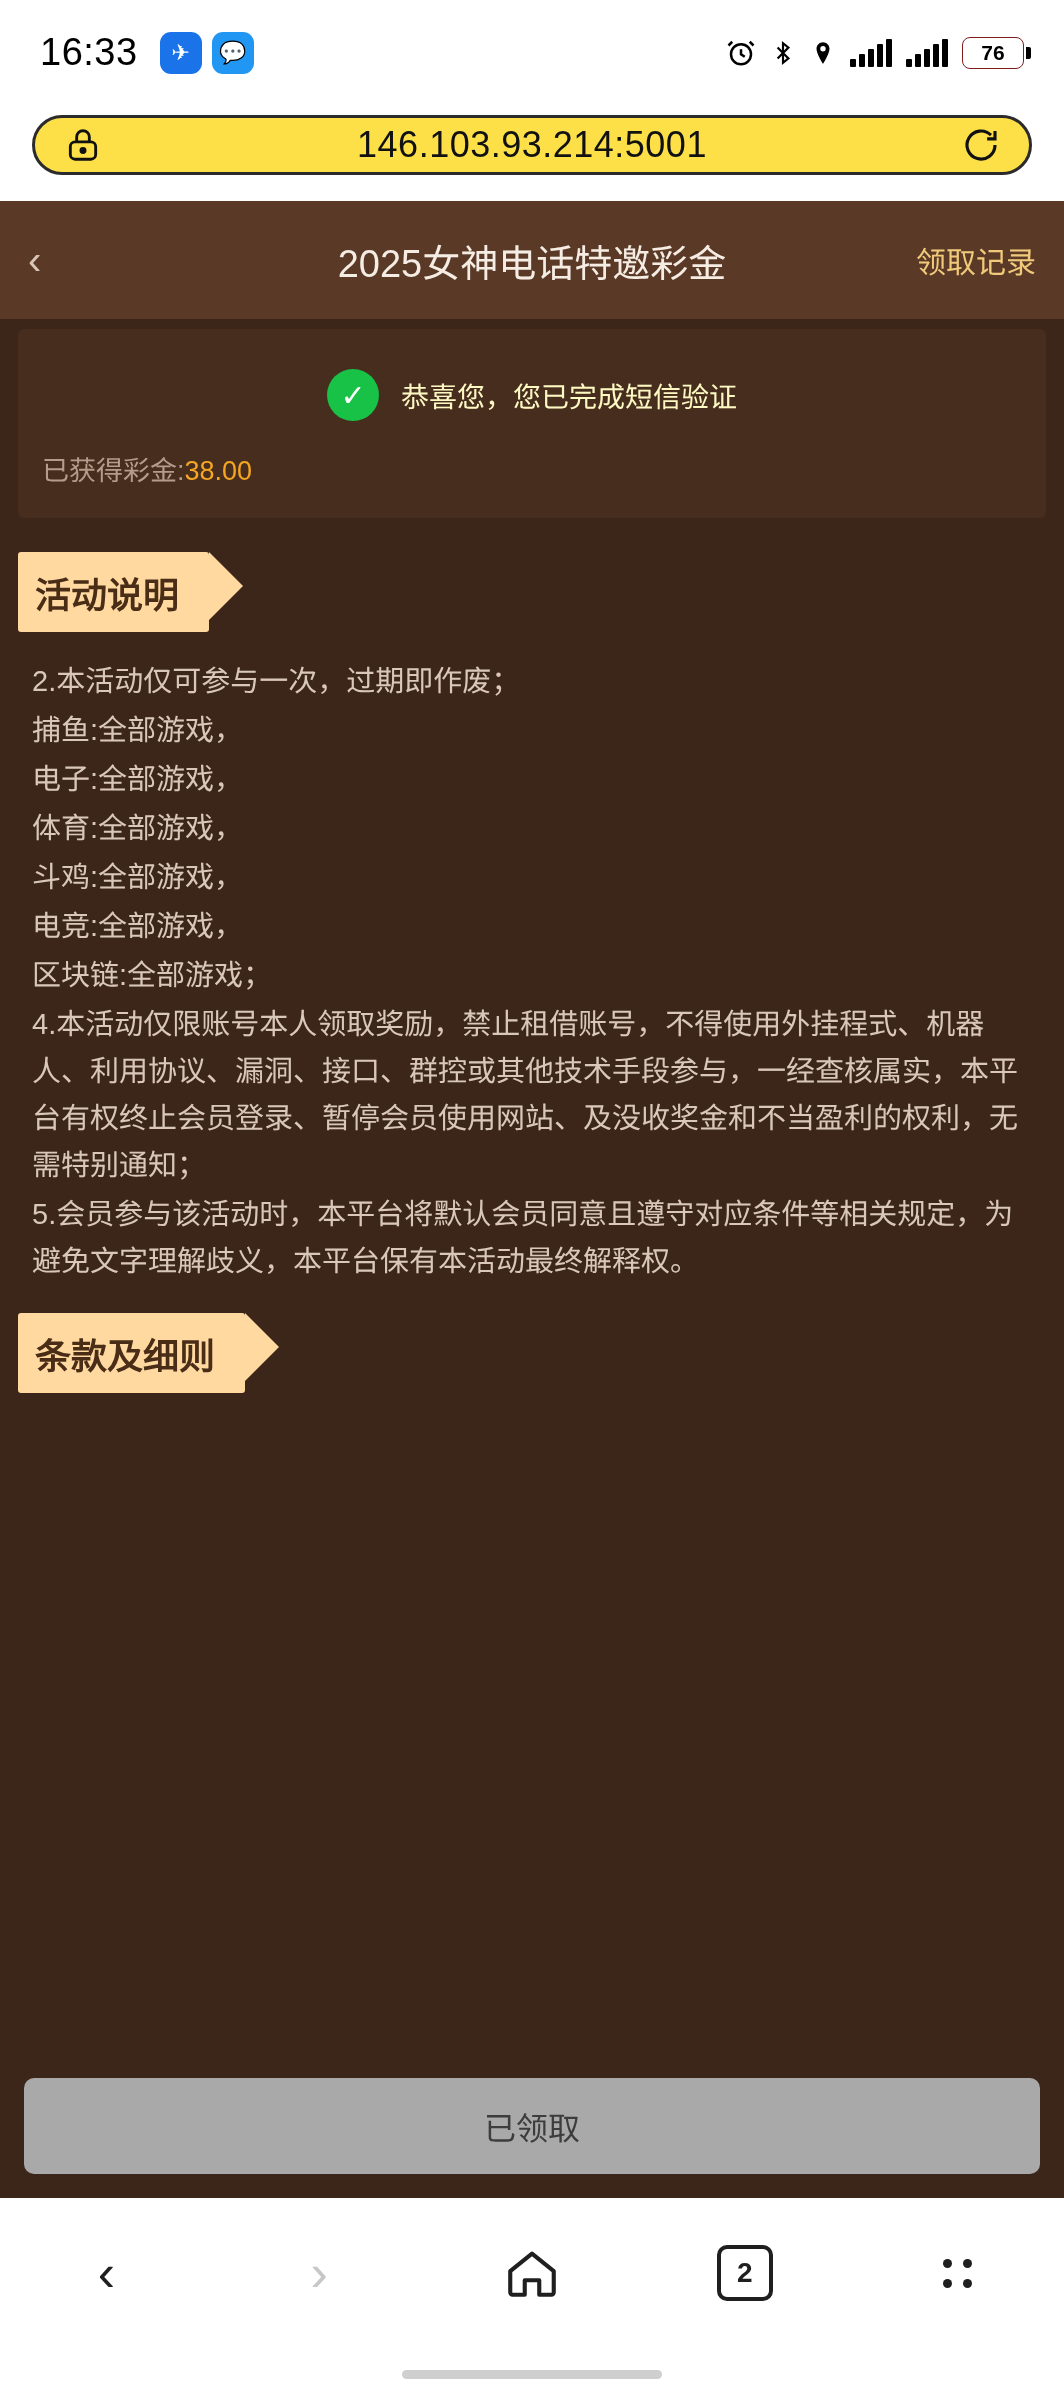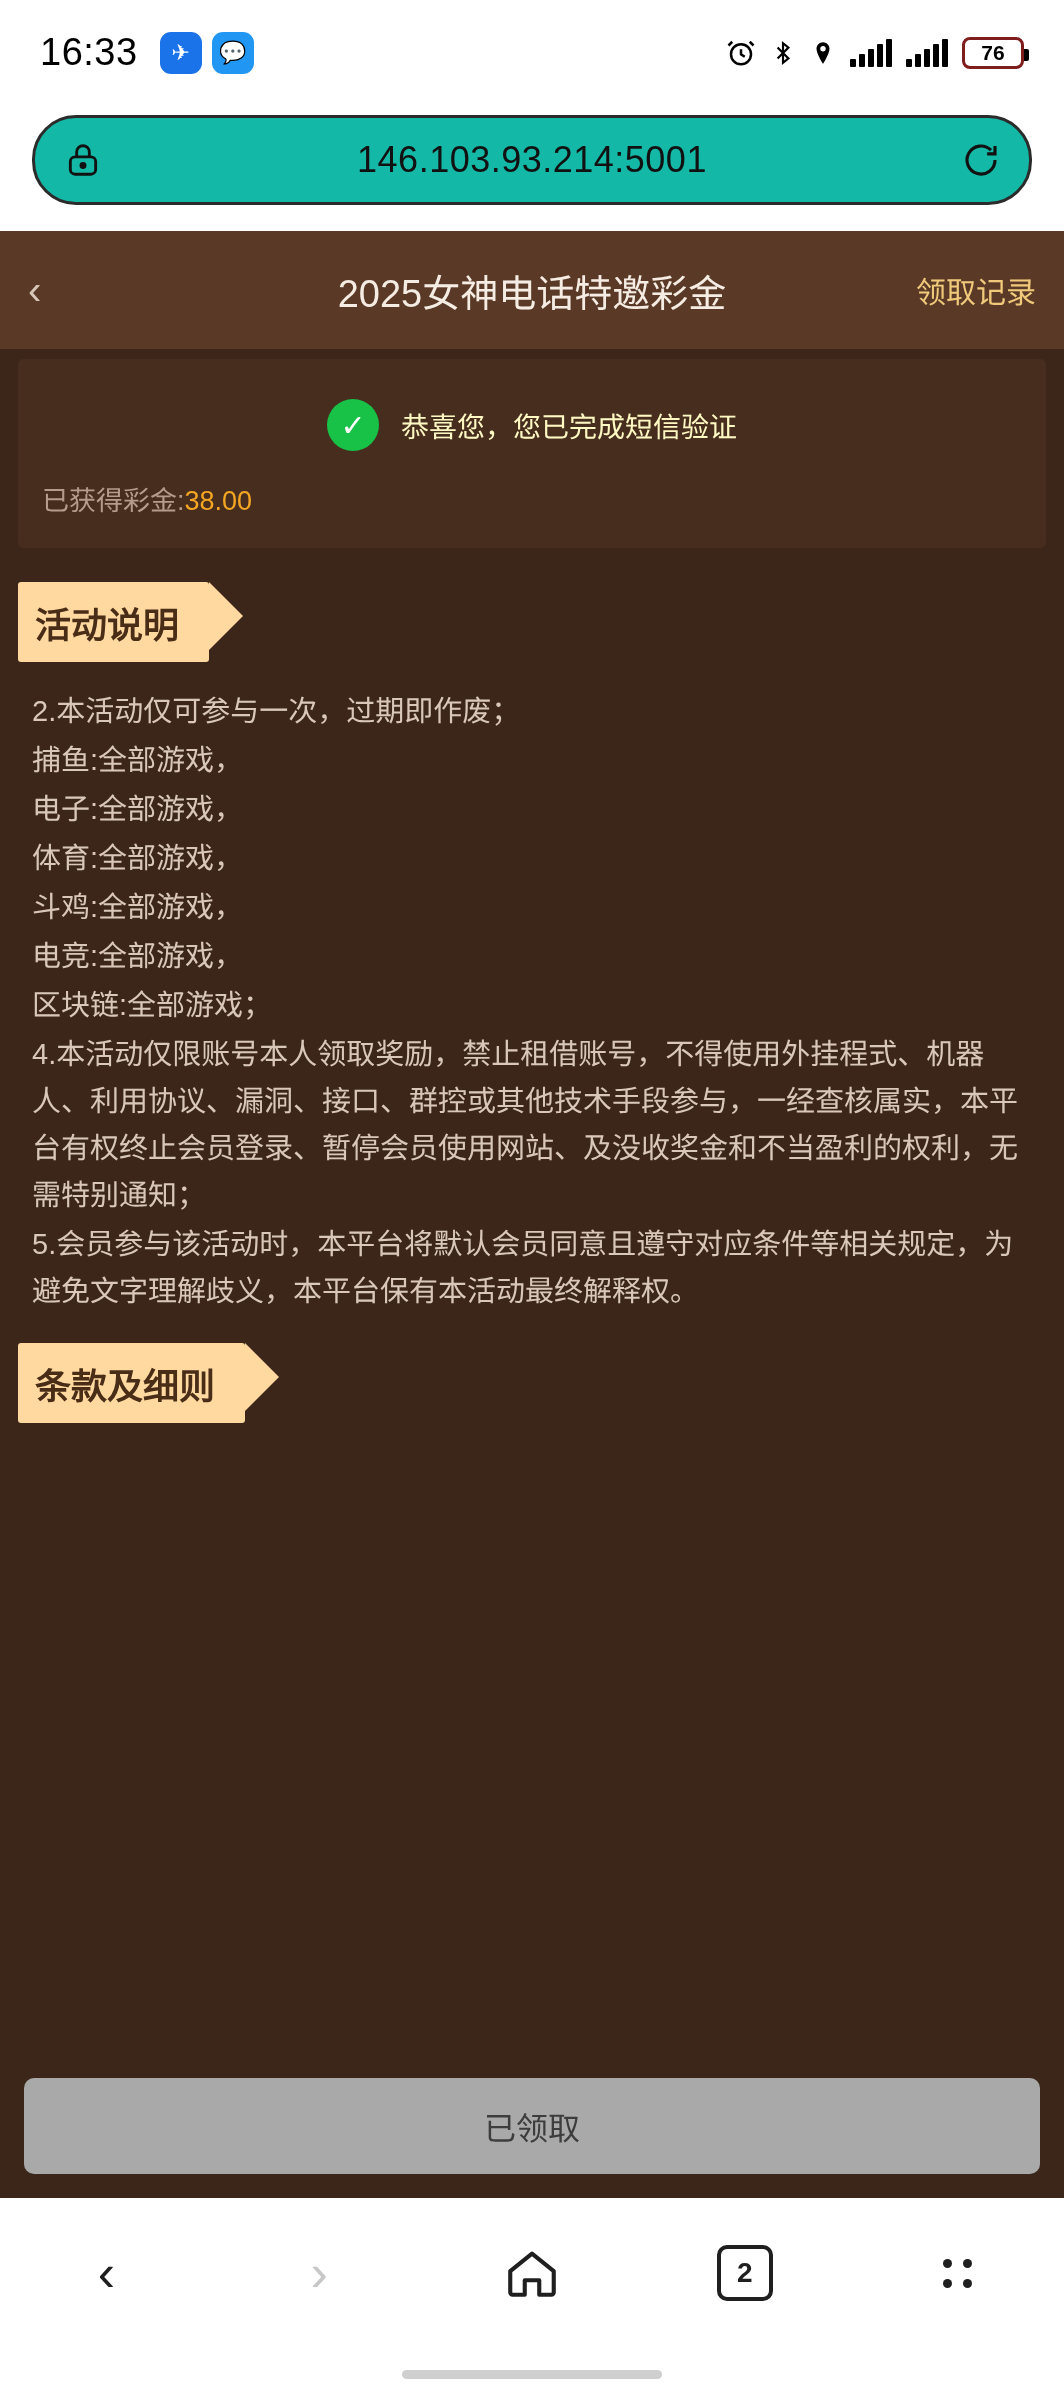--- a/index.html
+++ b/index.html
@@ -59,44 +59,44 @@
   .signal i {
     display: block; width: 6px; background: #000; border-radius: 1px;
   }
   .signal i:nth-child(1){height:8px}
   .signal i:nth-child(2){height:13px}
   .signal i:nth-child(3){height:18px}
   .signal i:nth-child(4){height:23px}
   .signal i:nth-child(5){height:28px}
   .battery {
     width: 62px; height: 32px;
-    border: 3px solid #7f1d1d; border-radius: 8px;
+    border: 1px solid #7f1d1d; border-radius: 8px;
     display: flex; align-items: center; justify-content: center;
     position: relative;
     font-size: 21px; font-weight: 600; color: #000;
   }
   .battery::after {
     content: ""; position: absolute; right: -8px; top: 9px;
     width: 5px; height: 12px; background: #000; border-radius: 0 2px 2px 0;
   }
 
   
   .urlbar-wrap {
     background: #ffffff;
     padding: 10px 32px 26px 32px;
     flex: 0 0 auto;
   }
   .urlbar {
-    height: 90px;
+    height: 60px;
     border: 3px solid #2b2b2b;
     border-radius: 44px;
     display: flex;
     align-items: center;
     padding: 0 26px;
-    background: #14b8a6;
+    background: #fde047;
   }
   .url-text {
     flex: 1;
     text-align: center;
     font-size: 36px;
     color: #111;
     letter-spacing: 0.5px;
   }
   .lock-icon, .reload-icon { width: 44px; height: 44px; display:flex; align-items:center; justify-content:center; }
 

